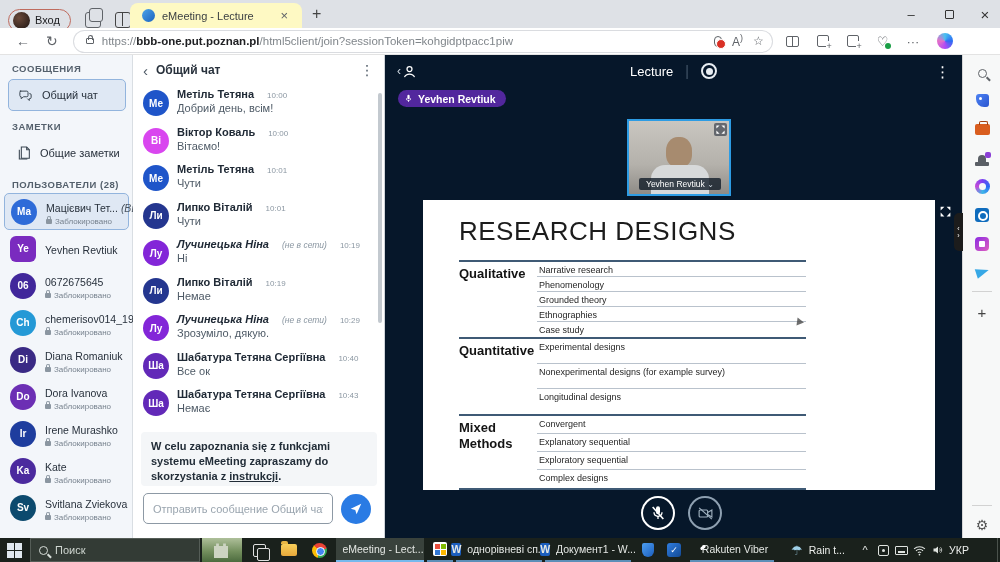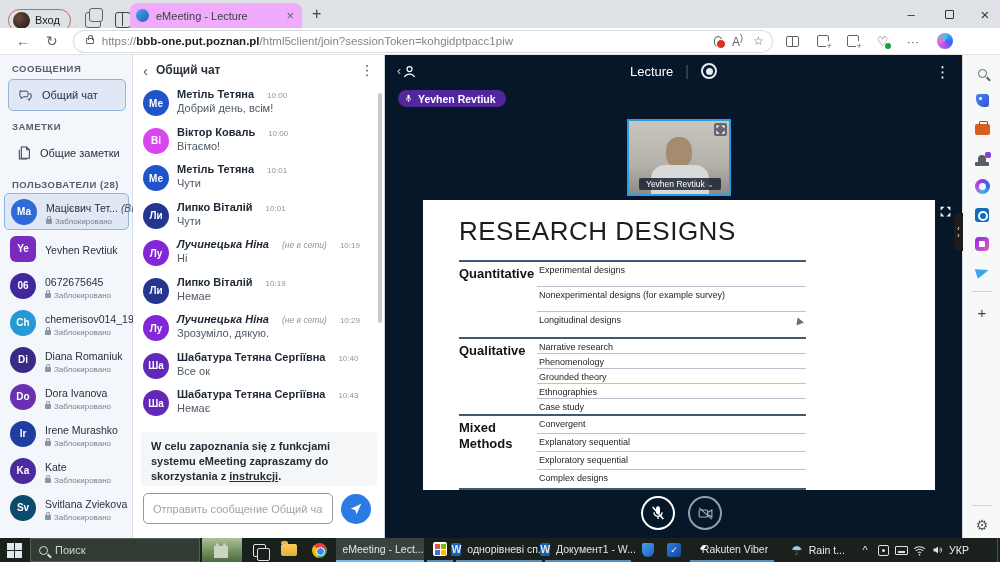--- a/index.html
+++ b/index.html
@@ -9,21 +9,21 @@
   
   .tabstrip { position:absolute; left:0; top:0; width:1000px; height:40px; background:#dee1e6; display:flex; align-items:center; }
   .profile-chip { display:flex; align-items:center; gap:5px; margin-left:8px; padding:2px 10px 2px 4px; border:1.5px solid #bf6b5e; border-radius:13px; cursor:pointer; }
   .profile-chip .pav { width:17px; height:17px; border-radius:50%; background:radial-gradient(circle at 35% 35%, #6b4a3a, #1d1512); }
   .profile-chip .plabel { font-size:11px; color:#202124; }
   .strip-ic { width:16px; height:16px; margin-left:14px; position:relative; cursor:pointer; }
   .ic-workspaces { border:1.5px solid #5f6368; border-radius:3px; }
   .ic-workspaces::after { content:""; position:absolute; left:3px; top:-5px; width:12px; height:12px; border:1.5px solid #5f6368; border-radius:3px; background:#dee1e6; }
   .ic-tabops { border:1.5px solid #444; border-radius:3px; }
   .ic-tabops::after { content:""; position:absolute; left:2px; top:0; width:4px; height:13px; border-right:1.5px solid #444; }
-  .tab { position:absolute; left:130px; top:3px; width:172px; height:25px; background:#f0abfc; border-radius:8px 8px 0 0; display:flex; align-items:center; padding:0 6px; }
+  .tab { position:absolute; left:130px; top:3px; width:172px; height:25px; background:#fef9c3; border-radius:8px 8px 0 0; display:flex; align-items:center; padding:0 12px; }
   .favicon { width:13px; height:13px; border-radius:50%; background:linear-gradient(135deg,#4da4e8,#1b62c0); margin-right:7px; }
   .tab-title { font-size:11px; color:#3c4043; flex:1; white-space:nowrap; overflow:hidden; }
   .tab-close { font-size:13px; color:#5f6368; cursor:pointer; padding:0 2px; }
   .newtab { position:absolute; left:312px; top:5px; font-size:16px; color:#444; cursor:pointer; }
   .winctl { position:absolute; top:0; height:28px; width:30px; display:flex; align-items:center; justify-content:center; font-size:13px; color:#333; cursor:pointer; }
   .wc-min { left:896px; }
   .wc-max { left:934px; }
   .wc-max span { display:block; width:9px; height:9px; border:1.2px solid #333; border-radius:1px; }
   .wc-close { left:970px; font-size:15px; }
 
@@ -479,36 +479,36 @@
 
       <span class="pres-expand expand">
         <svg width="13" height="13" viewBox="0 0 24 24" fill="currentColor">
             <path d="M3 3h7L3 10V3zM21 3v7l-7-7h7zM3 21v-7l7 7H3zM21 21h-7l7-7v7z"></path>
           </svg>
       </span>
 
       <div class="slide">
         <div class="slide-title">RESEARCH DESIGNS</div>
         <div class="slide-table">
-          <div class="sec sec-q">
-            <div class="cat">Quantitative</div>
-            <div class="items">
-              <div class="item">Experimental designs</div>
-              <div class="item">Nonexperimental designs (for example survey)</div>
-              <div class="item">Longitudinal designs</div>
-            </div>
-          </div>
           <div class="sec sec-ql">
             <div class="cat">Qualitative</div>
             <div class="items">
               <div class="item">Narrative research</div>
               <div class="item">Phenomenology</div>
               <div class="item">Grounded theory</div>
               <div class="item">Ethnographies</div>
               <div class="item">Case study</div>
+            </div>
+          </div>
+          <div class="sec sec-q">
+            <div class="cat">Quantitative</div>
+            <div class="items">
+              <div class="item">Experimental designs</div>
+              <div class="item">Nonexperimental designs (for example survey)</div>
+              <div class="item">Longitudinal designs</div>
             </div>
           </div>
           <div class="sec sec-mm">
             <div class="cat">Mixed Methods</div>
             <div class="items">
               <div class="item">Convergent</div>
               <div class="item">Explanatory sequential</div>
               <div class="item">Exploratory sequential</div>
               <div class="item">Complex designs</div>
             </div>

